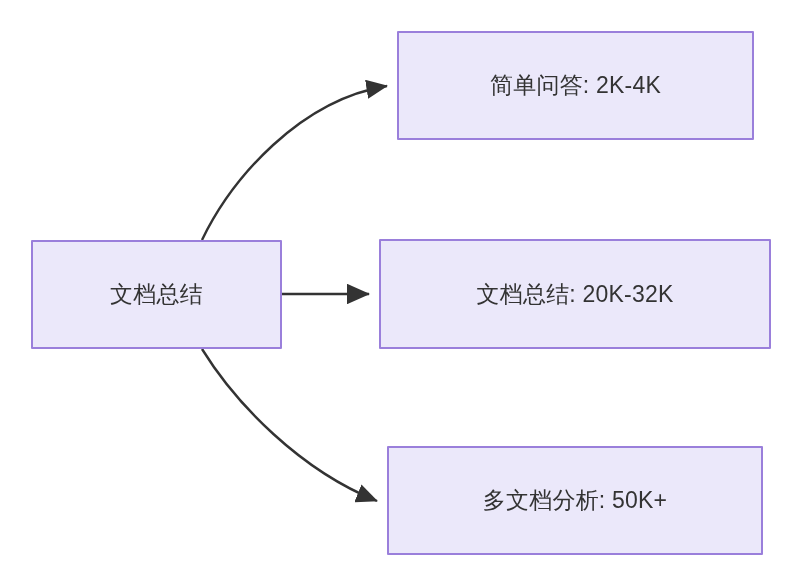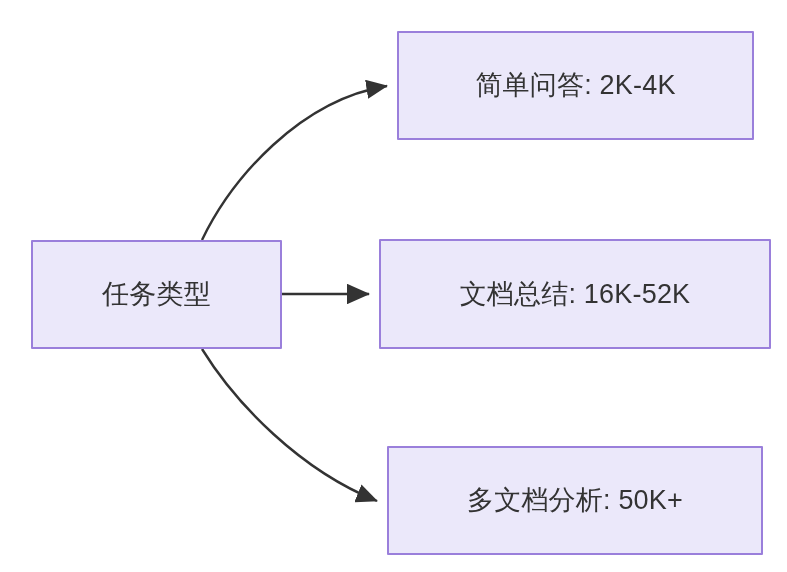--- a/index.html
+++ b/index.html
@@ -31,21 +31,21 @@
     box-sizing: border-box;
     background: #ebe8fa;
     border: 2px solid #9a7fdb;
     border-radius: 1px;
     display: flex;
     align-items: center;
     justify-content: center;
   }
   .node-label {
     color: #333333;
-    font-size: 27px;
+    font-size: 23px;
     line-height: 1;
     letter-spacing: 0.2px;
     white-space: nowrap;
     text-align: center;
   }
   #node-source {
     left: 31px;
     top: 240px;
     width: 251px;
     height: 109px;
@@ -82,28 +82,28 @@
     </defs>
 
     <path d="M 202,240 C 232,178 300,100 387,86" fill="none" stroke="#333333" stroke-width="2.4" marker-end="url(#arrowhead)"></path>
 
     <path d="M 282,294 L 369,294" fill="none" stroke="#333333" stroke-width="2.6" marker-end="url(#arrowhead)"></path>
 
     <path d="M 202,349 C 236,404 300,470 377,501" fill="none" stroke="#333333" stroke-width="2.4" marker-end="url(#arrowhead)"></path>
   </svg>
 
   <div class="node" id="node-source">
-    <span class="node-label">任务类型</span>
+    <span class="node-label">文档总结</span>
   </div>
 
   <div class="node" id="node-simple-qa">
     <span class="node-label">简单问答: 2K-4K</span>
   </div>
 
   <div class="node" id="node-doc-summary">
-    <span class="node-label">文档总结: 16K-52K</span>
+    <span class="node-label">文档总结: 20K-32K</span>
   </div>
 
   <div class="node" id="node-multi-doc">
     <span class="node-label">多文档分析: 50K+</span>
   </div>
 
 </div>
 
 </body></html>

